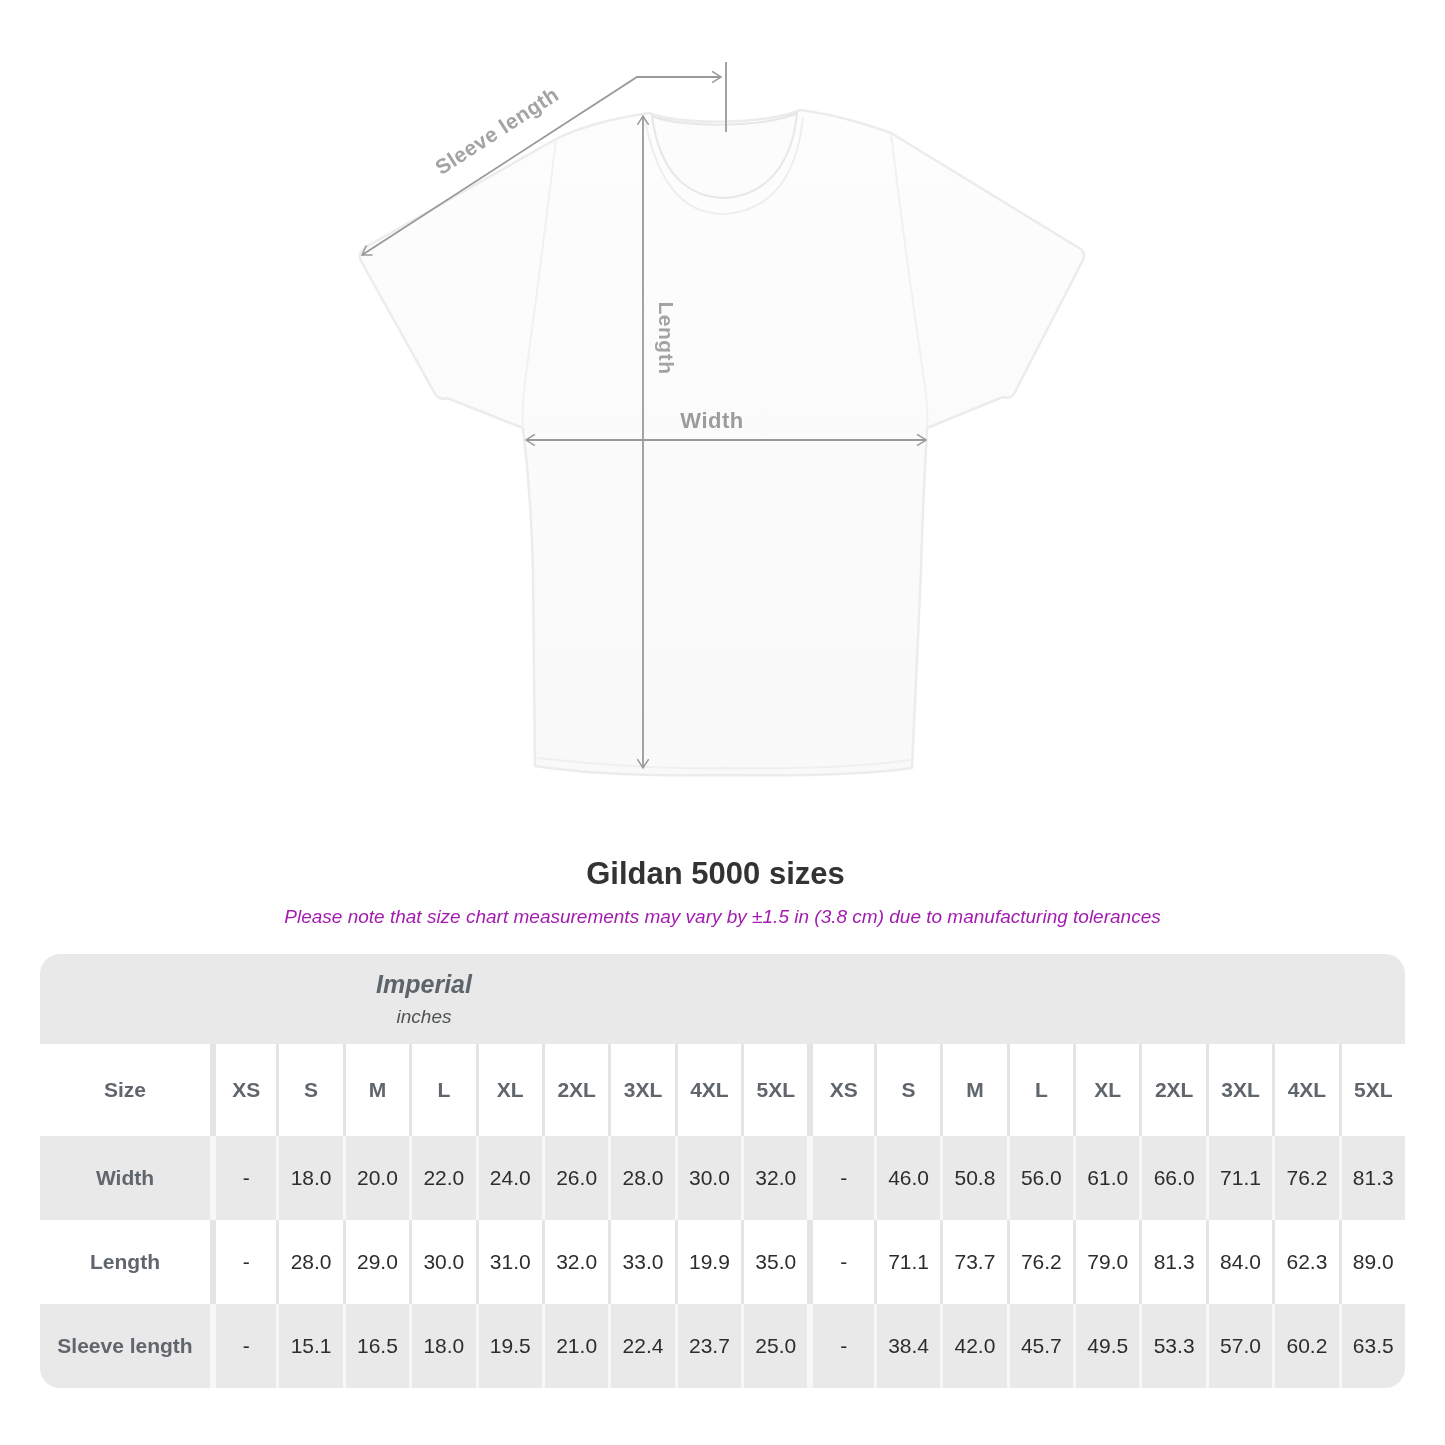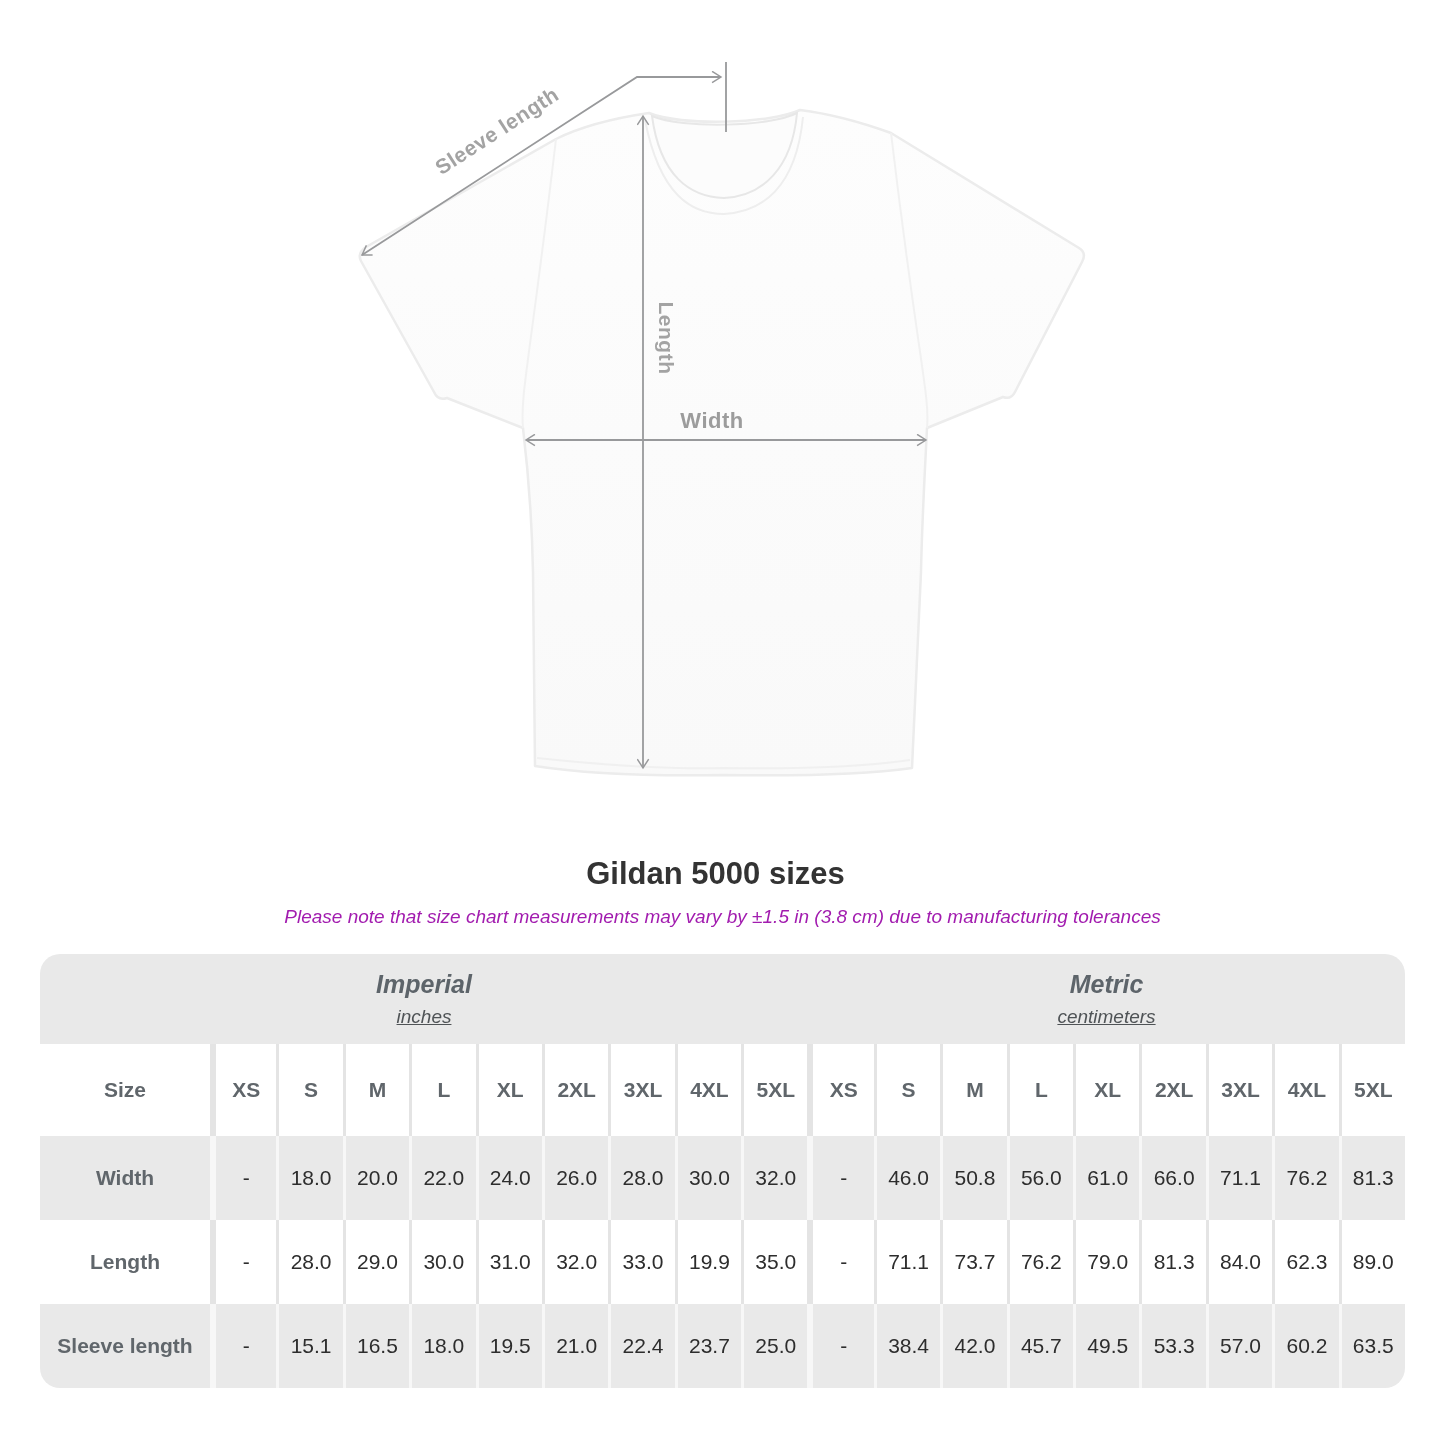--- a/index.html
+++ b/index.html
@@ -23,21 +23,21 @@
   .subtitle{font-size:19px;font-style:italic;color:#a21caf;margin:14px 0 0 0;}
   
   .size-table{
     width:1365px;margin:26px auto 0 auto;border-radius:20px;overflow:hidden;
   }
   .band{
     display:grid;grid-template-columns:768px 1fr;background:#e9e9e9;height:90px;
   }
   .band .group{display:flex;flex-direction:column;align-items:center;justify-content:center;}
   .band .g-name{font-size:25px;font-weight:bold;font-style:italic;color:#5d646a;}
-  .band .g-unit{font-size:19px;font-style:italic;color:#4f5356;margin-top:7px;text-decoration:underline;}
+  .band .g-unit{font-size:19px;font-style:italic;color:#4f5356;margin-top:7px;}
   .trow{
     display:grid;grid-template-columns:170px repeat(18,1fr);align-items:stretch;
   }
   .trow .cell{
     display:flex;align-items:center;justify-content:center;
     font-size:21px;
   }
   .r-head{background:#ffffff;--sep:#e4e4e4;height:92px;}
   .r-white{background:#ffffff;--sep:#e4e4e4;height:84px;}
   .r-gray{background:#e9e9e9;--sep:#f7f7f7;height:84px;}
@@ -108,24 +108,20 @@
   <h1 class="title">Gildan 5000 sizes</h1>
   <p class="subtitle">Please note that size chart measurements may vary by ±1.5 in (3.8 cm) due to manufacturing tolerances</p>
 </div>
 
 <div class="size-table">
 
   <div class="band">
     <div class="group">
       <div class="g-name">Imperial</div>
       <div class="g-unit">inches</div>
-    </div>
-    <div class="group">
-      <div class="g-name">Metric</div>
-      <div class="g-unit">centimeters</div>
     </div>
   </div>
 
   <div class="trow r-head">
     <div class="cell head-cell">Size</div>
     <div class="cell head-cell group-start">XS</div>
     <div class="cell head-cell">S</div>
     <div class="cell head-cell">M</div>
     <div class="cell head-cell">L</div>
     <div class="cell head-cell">XL</div>

